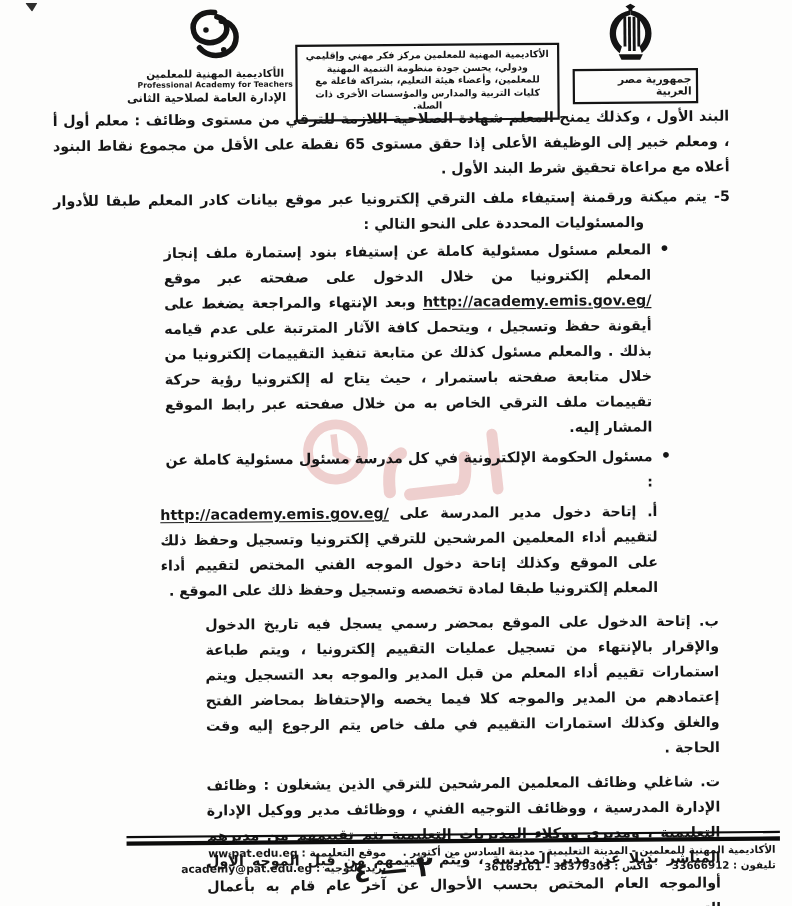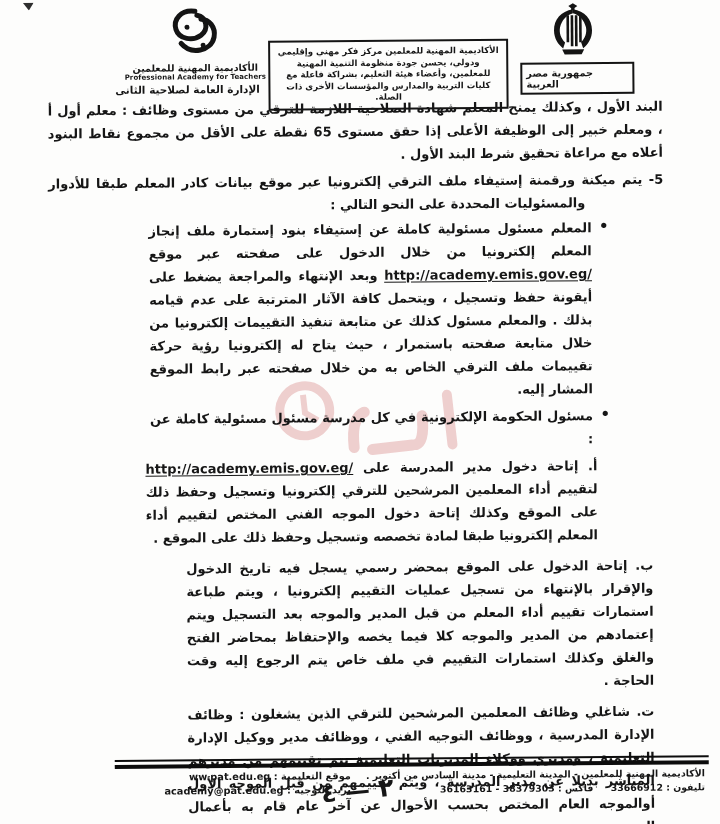--- a/index.html
+++ b/index.html
@@ -10,21 +10,21 @@
   
   .logo-left{position:absolute;left:126px;top:4px;width:144px;text-align:center;}
   .logo-ar{font-size:9.5px;font-weight:800;letter-spacing:-.4px;white-space:nowrap;margin-top:1px;}
   .logo-en{font-size:7px;font-weight:700;letter-spacing:.1px;white-space:nowrap;}
   .dept{position:absolute;left:108px;top:82px;width:164px;text-align:center;
         font-size:10.5px;font-weight:800;}
   .vision-box{position:absolute;left:271px;top:40px;width:224px;border:2px solid #141414;
         padding:4px 6px;font-size:8.6px;line-height:11.5px;font-weight:800;text-align:center;direction:rtl;}
   .emblem{position:absolute;left:551px;top:2px;width:50px;height:58px;}
   .country-box{position:absolute;left:523px;top:64px;width:102px;border:2px solid #141414;
-        padding:3px 4px;text-align:left;font-size:9.8px;font-weight:800;}
+        padding:3px 4px;text-align:right;font-size:9.8px;font-weight:800;}
 
   
   .wm{position:absolute;left:262px;top:366px;width:210px;height:125px;opacity:.40;
       transform:rotate(-6deg);pointer-events:none;}
 
   
   .doc-body{position:absolute;top:97px;right:55px;left:50px;font-size:13px;font-weight:700;
       line-height:23px;text-align:justify;text-justify:inter-word;direction:rtl;}
   .p1{margin:0 0 4px 0;}
   .item5{margin:0 0 2px 0;padding-right:78px;text-indent:-78px;}

